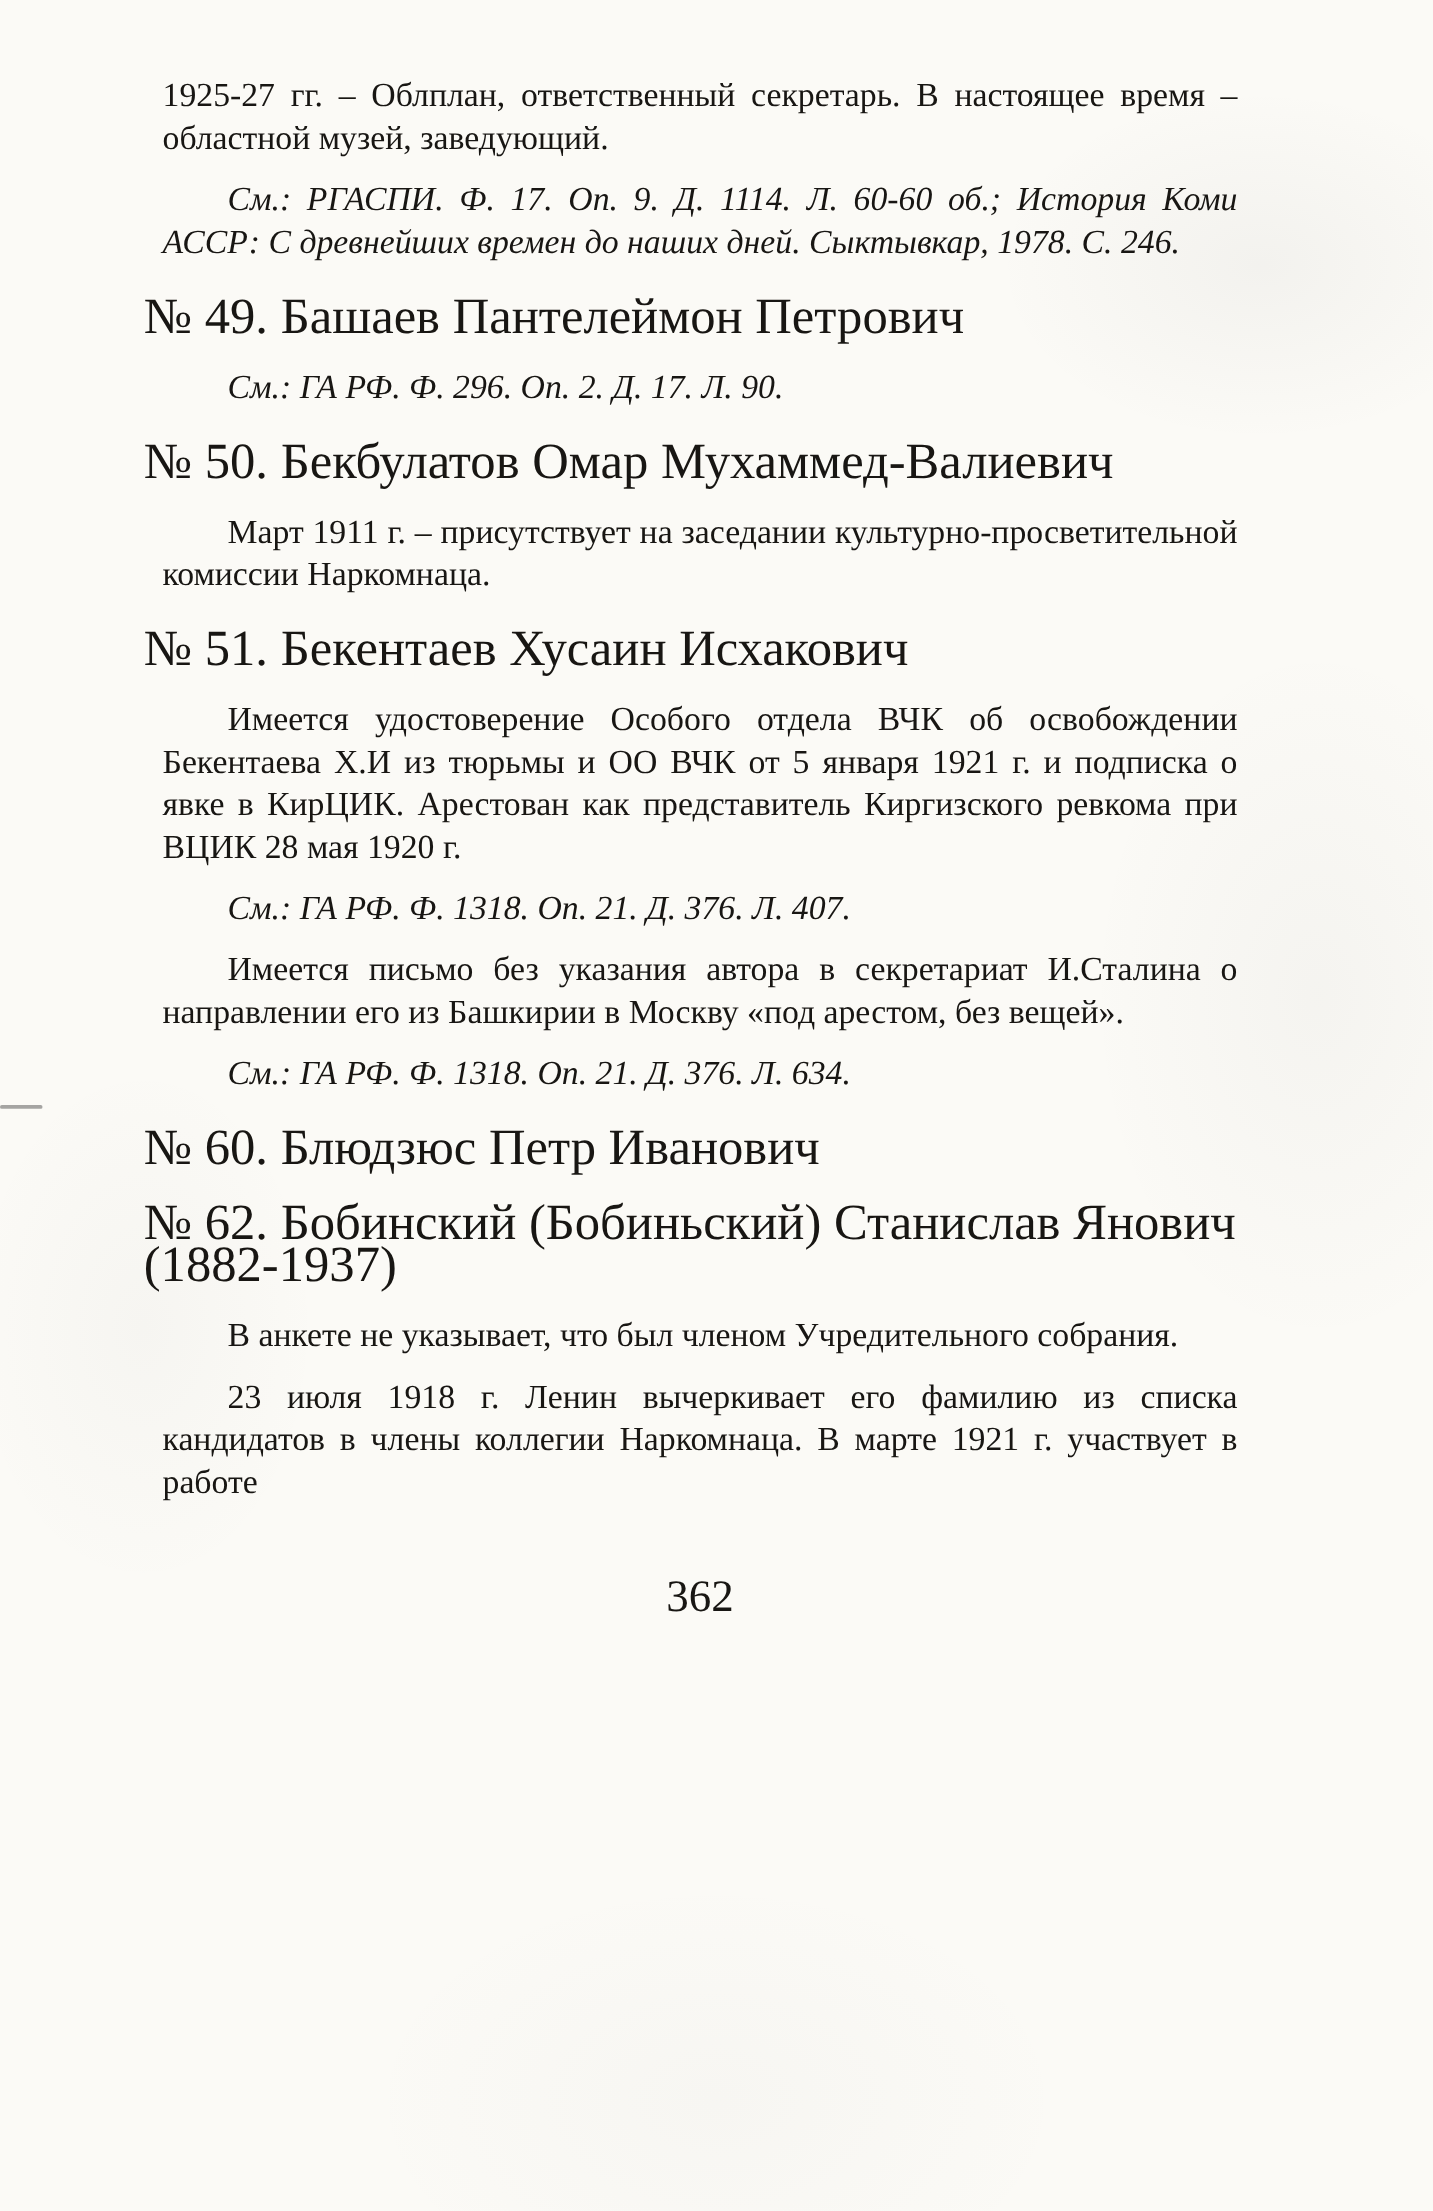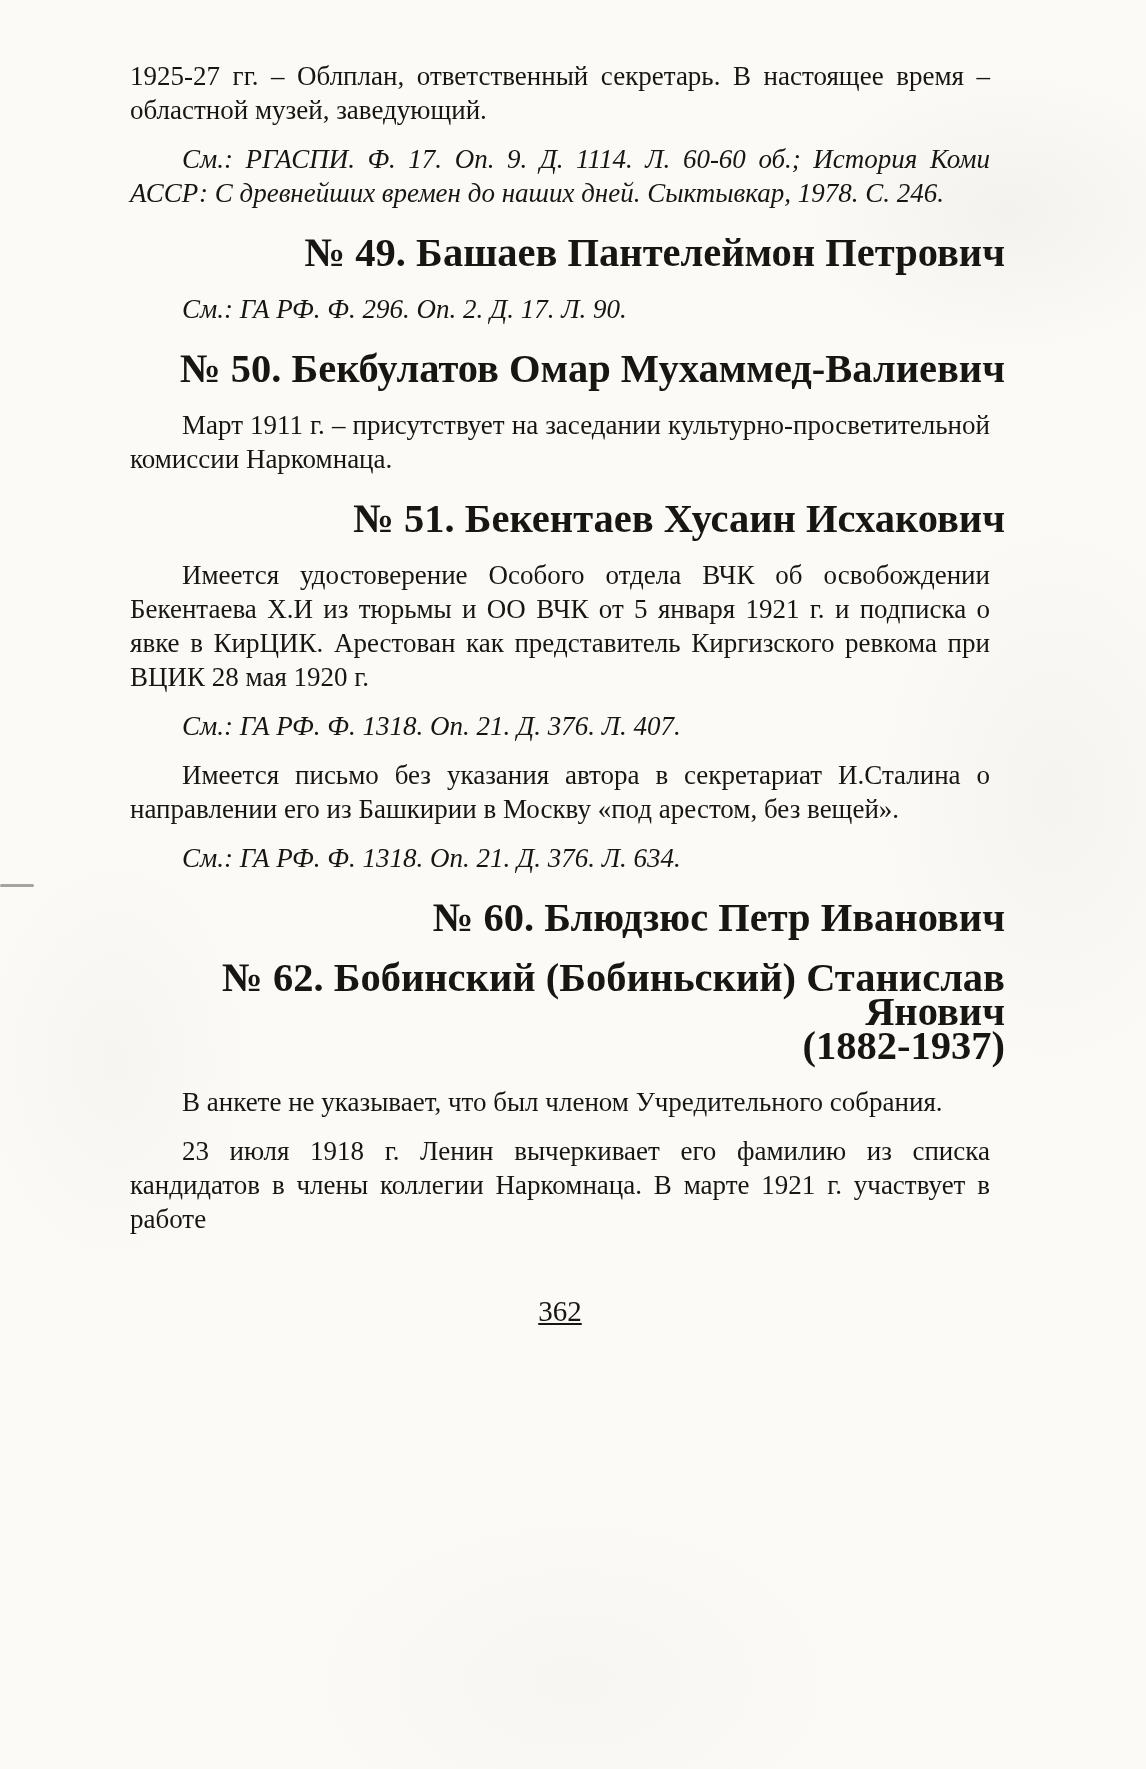--- a/index.html
+++ b/index.html
@@ -33,35 +33,34 @@
     text-align: justify;
   }
   .para.indent {
     text-indent: 52px;
   }
   .source {
     font-style: italic;
     text-indent: 52px;
   }
   .heading {
-    font-weight: bold;
+    font-weight: normal;
     font-style: normal;
-    text-align: right;
+    text-align: left;
     text-indent: 0;
     margin: 26px 0 22px 0;
     white-space: pre-line;
   }
   .fill-last {
     text-align-last: justify;
   }
   .page-number {
     margin-top: 58px;
     text-align: center;
-    font-size: 29px;
-    text-decoration: underline;
+    font-size: 36px;
   }
   .scan-mark {
     position: absolute;
     left: 0;
     top: 884px;
     width: 34px;
     height: 3px;
     background: rgba(60,60,60,0.45);
     border-radius: 2px;
   }

